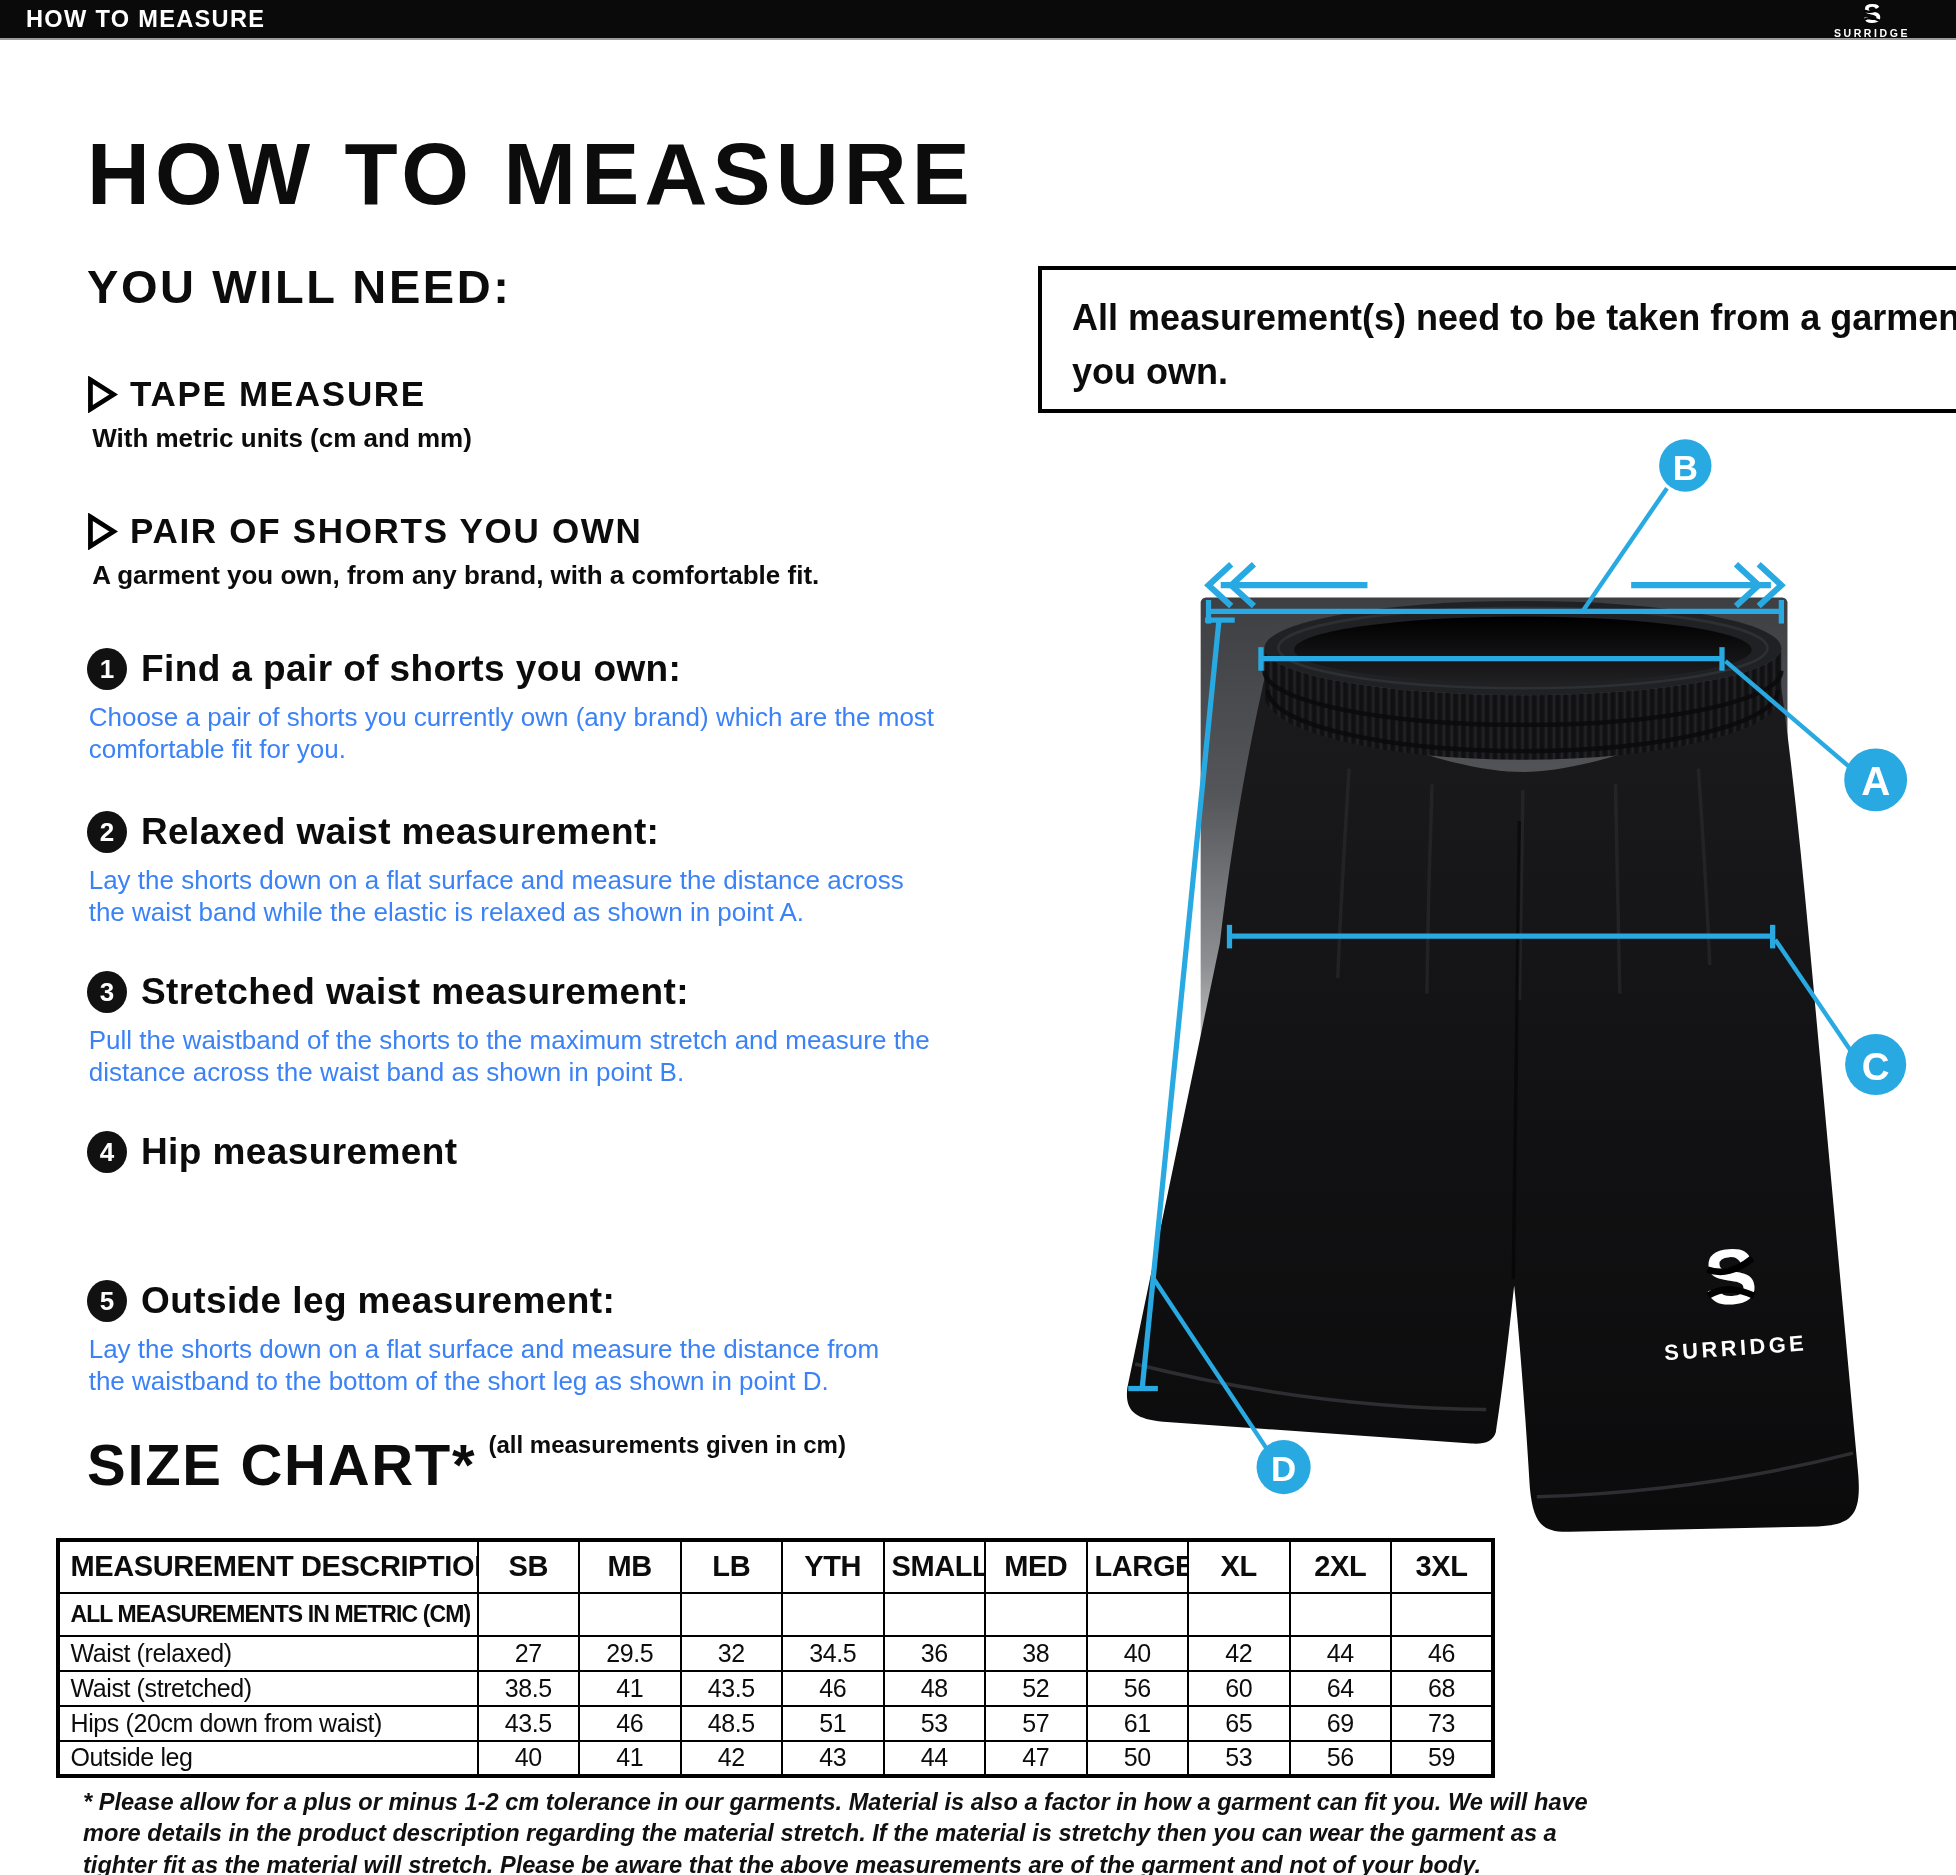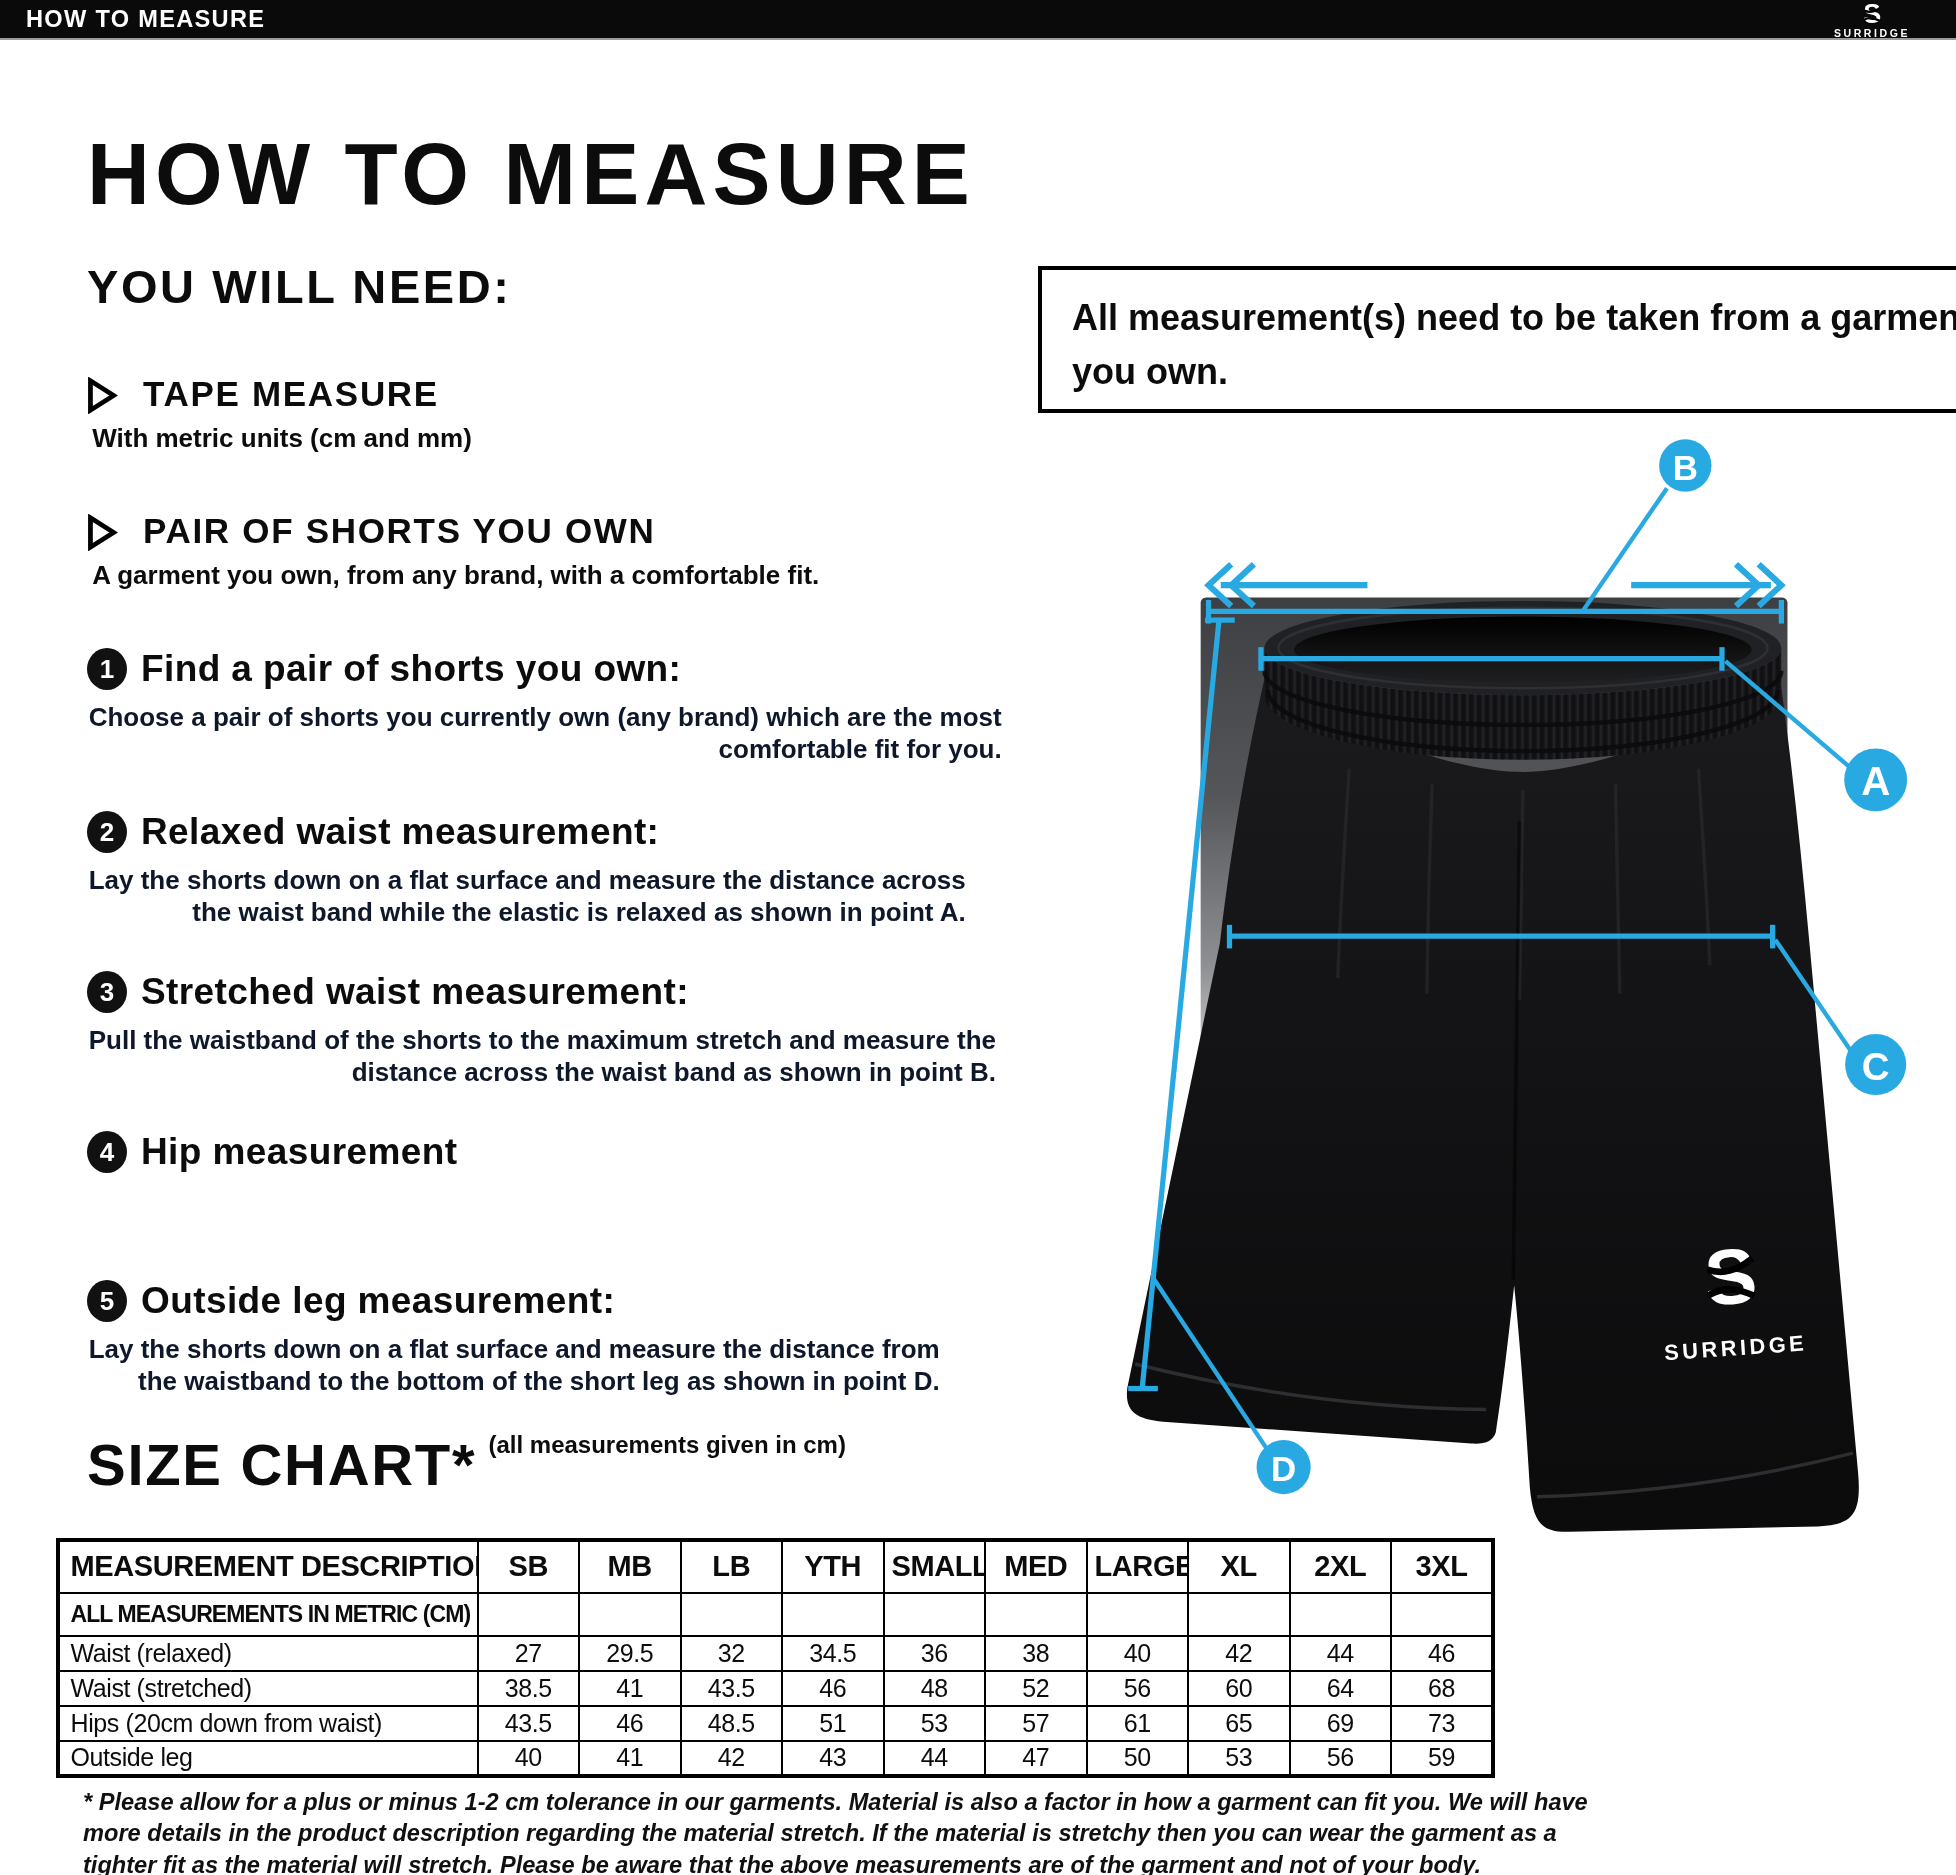--- a/index.html
+++ b/index.html
@@ -10,31 +10,31 @@
           border-bottom:2.6px solid #9a9a9a;display:flex;align-items:center;padding:0 26px;box-sizing:border-box;}
   .topbar-title{color:#fff;font-size:23.6px;font-weight:800;letter-spacing:1.3px;}
   .topbar-logo{position:absolute;right:14px;top:0;height:40px;width:140px;display:flex;
                flex-direction:column;align-items:center;justify-content:center;}
   .topbar-brand{color:#fff;font-size:10.5px;font-weight:700;letter-spacing:2.6px;margin-top:-0.9px;}
   
   .h1{position:absolute;left:87px;top:124px;font-size:87px;font-weight:800;letter-spacing:5.2px;white-space:nowrap;}
   .h2{position:absolute;left:87px;top:259px;font-size:47px;font-weight:800;letter-spacing:2.6px;white-space:nowrap;}
   
   .need{position:absolute;left:87px;}
-  .need-head{display:flex;align-items:flex-end;gap:25px;}
+  .need-head{display:flex;align-items:center;gap:12px;}
   .need-label{font-size:35px;font-weight:800;letter-spacing:1.7px;white-space:nowrap;}
   .need-sub{margin:8.7px 0 0 5.2px;font-size:26px;font-weight:700;white-space:nowrap;}
   
   .step{position:absolute;left:87px;}
   .step-head{display:flex;align-items:center;gap:14px;}
   .badge{width:40px;height:42px;border-radius:50%;background:#111;color:#fff;font-size:26px;
          font-weight:800;display:flex;align-items:center;justify-content:center;flex:0 0 auto;}
   .step-title{font-size:37px;font-weight:800;letter-spacing:0.4px;white-space:nowrap;}
-  .step-body{margin:10.5px 0 0 1.7px;font-size:26px;font-weight:700;line-height:1.24;
-             white-space:pre-line;color:#0f172a;text-align:right;}
+  .step-body{margin:10.5px 0 0 1.7px;font-size:26px;font-weight:400;line-height:1.24;
+             white-space:pre-line;color:#3b82f6;}
   
   .note-box{position:absolute;left:1038px;top:266px;width:992px;height:147px;border:4.4px solid #000;
             box-sizing:border-box;padding:21px 30px;font-size:36px;font-weight:700;line-height:1.5;}
   
   .size-head{position:absolute;left:87px;top:1431px;display:flex;align-items:flex-start;}
   .size-title{font-size:58px;font-weight:800;letter-spacing:1.7px;}
   .size-sub{font-size:24px;font-weight:700;margin-left:12.2px;}
   
   .chart{position:absolute;left:57px;top:1539px;width:1437px;border-collapse:collapse;
          table-layout:fixed;letter-spacing:-0.4px;}

